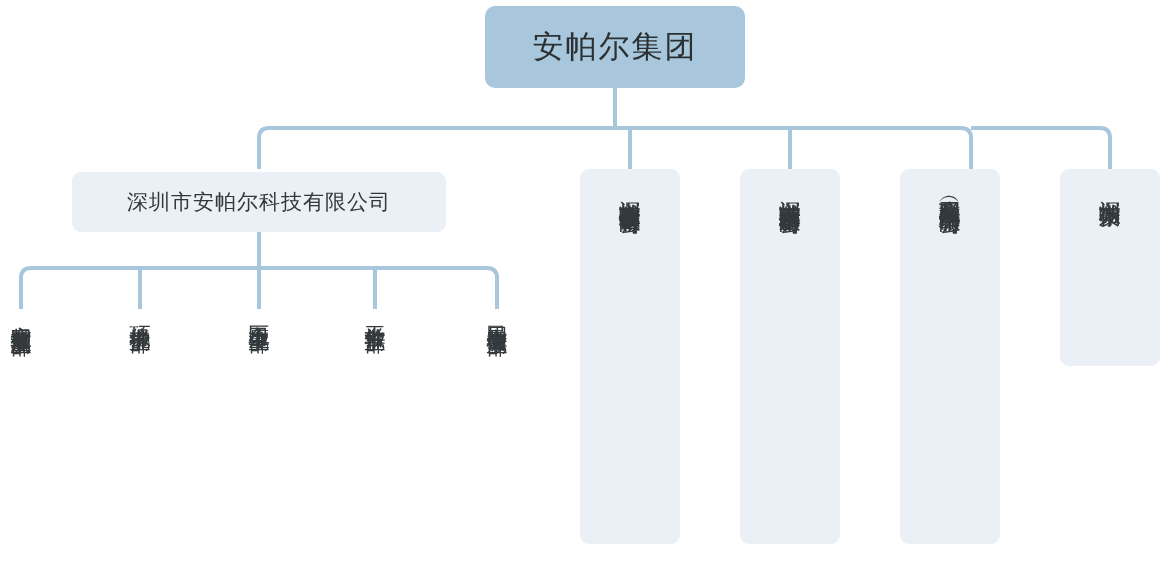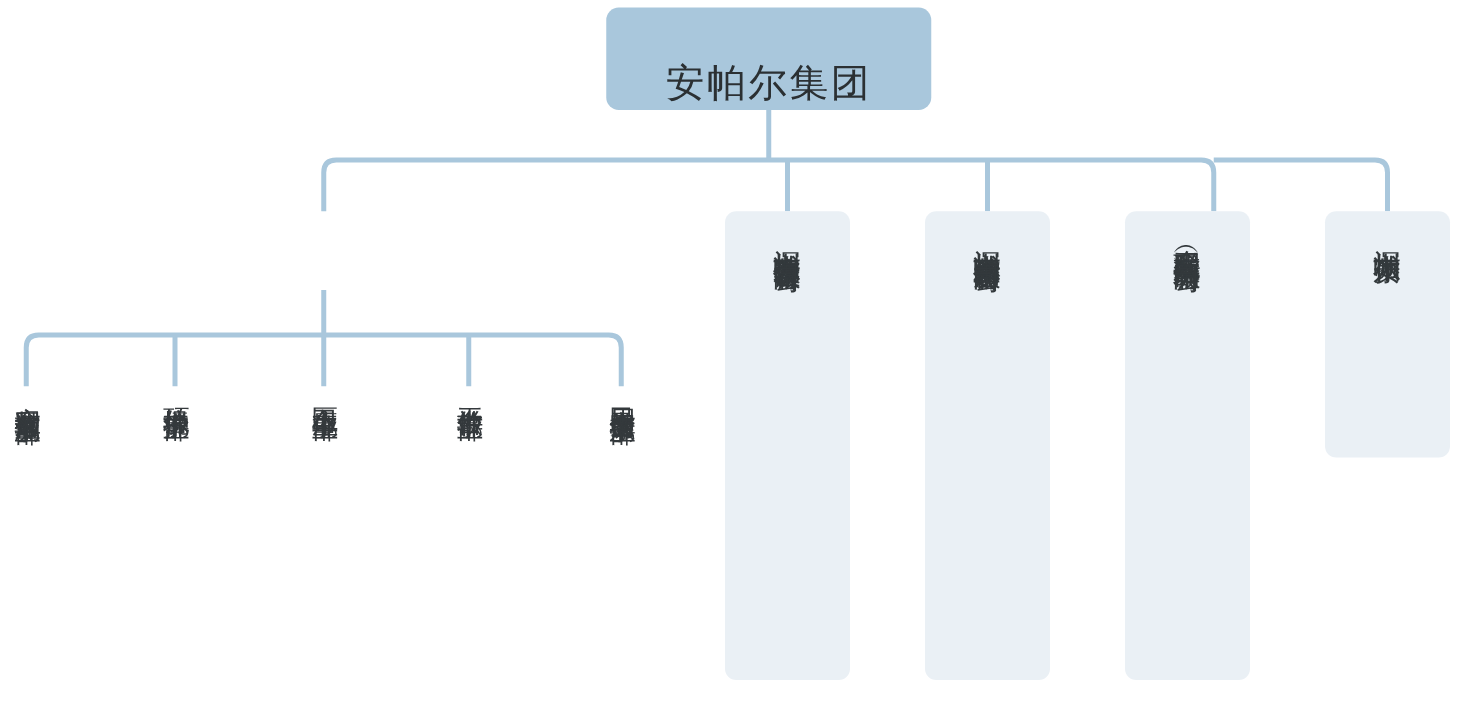--- a/index.html
+++ b/index.html
@@ -14,21 +14,21 @@
 
   
   #wires{position:absolute;left:0;top:0;width:1172px;height:562px;}
 
   
   .node{
     position:absolute;
     box-sizing:border-box;
     border-radius:9px;
     display:flex;
-    align-items:flex-end;
+    align-items:center;
     justify-content:center;
     color:#2f3436;
   }
   .node-root{
     background:#a9c7dc;
     border-radius:10px;
   }
   .node-root .label{
     font-size:31px;
     letter-spacing:2px;
@@ -95,20 +95,23 @@
       <path d="M 140,268 L 140,309"></path>
       <path d="M 259,268 L 259,309"></path>
       <path d="M 375,268 L 375,309"></path>
     </g>
   </svg>
 
   <div class="node node-root" style="left:485px;top:6px;width:260px;height:82px;">
     <span class="label">安帕尔集团</span>
   </div>
 
+  <div class="node node-sub" style="left:72px;top:172px;width:374px;height:60px;">
+    <span class="label">深圳市安帕尔科技有限公司</span>
+  </div>
 
   <div class="node node-vert" style="left:580px;top:169px;width:100px;height:375px;">
     <span class="label">深圳市安帕尔仪器设备有限公司</span>
   </div>
 
   <div class="node node-vert" style="left:740px;top:169px;width:100px;height:375px;">
     <span class="label">深圳市安帕尔精密加工有限公司</span>
   </div>
 
   <div class="node node-vert" style="left:900px;top:169px;width:100px;height:375px;">

